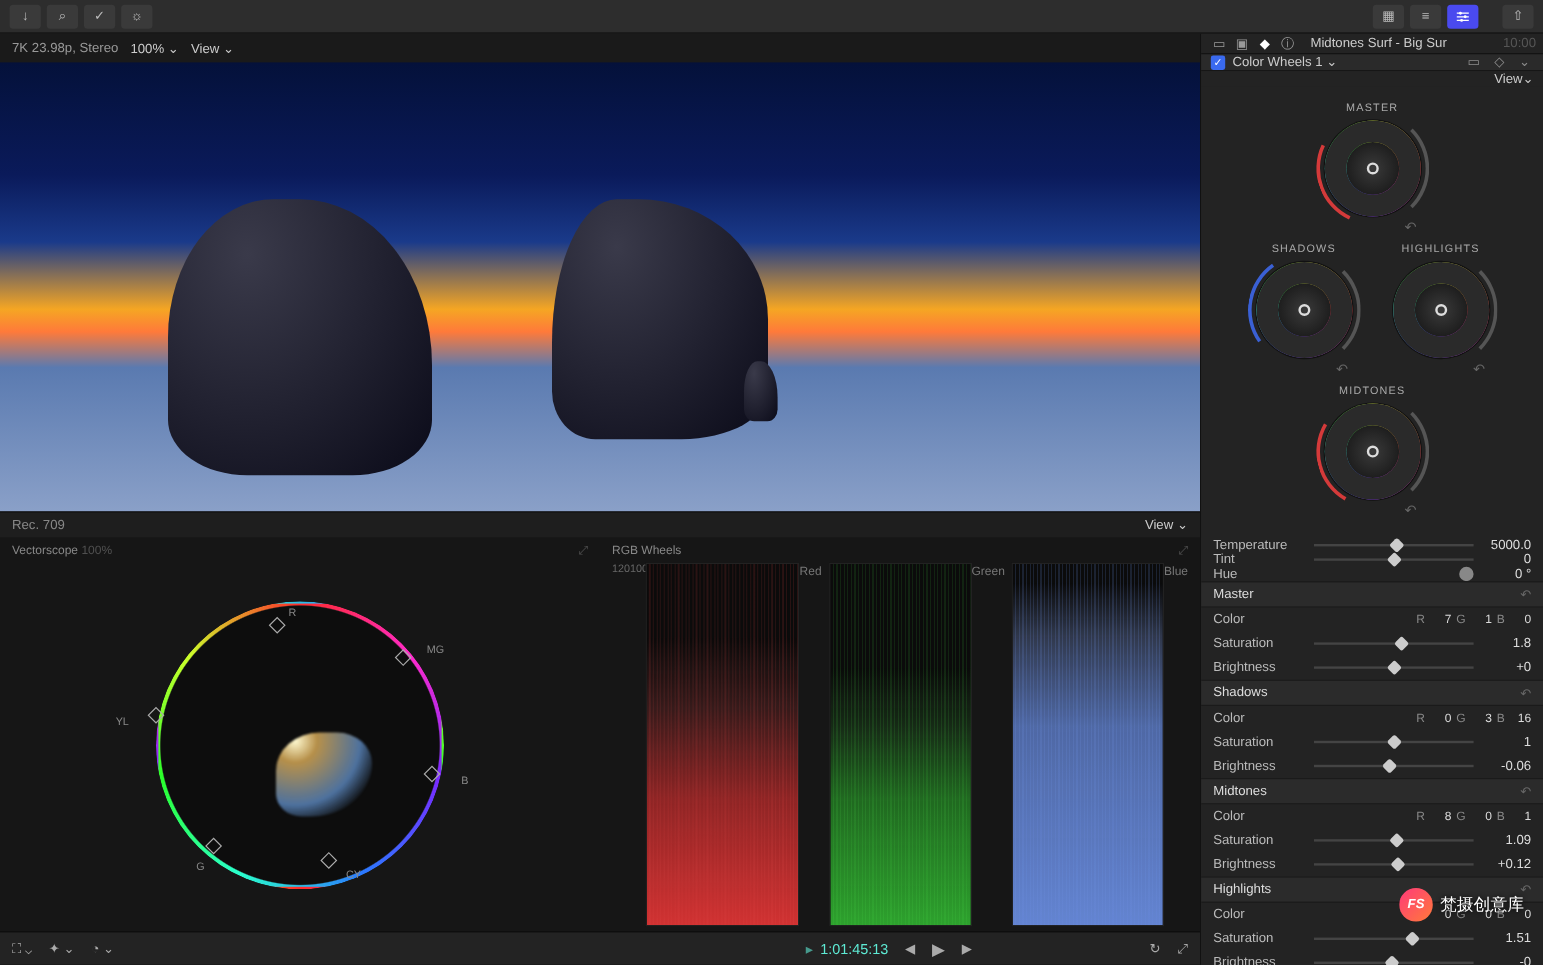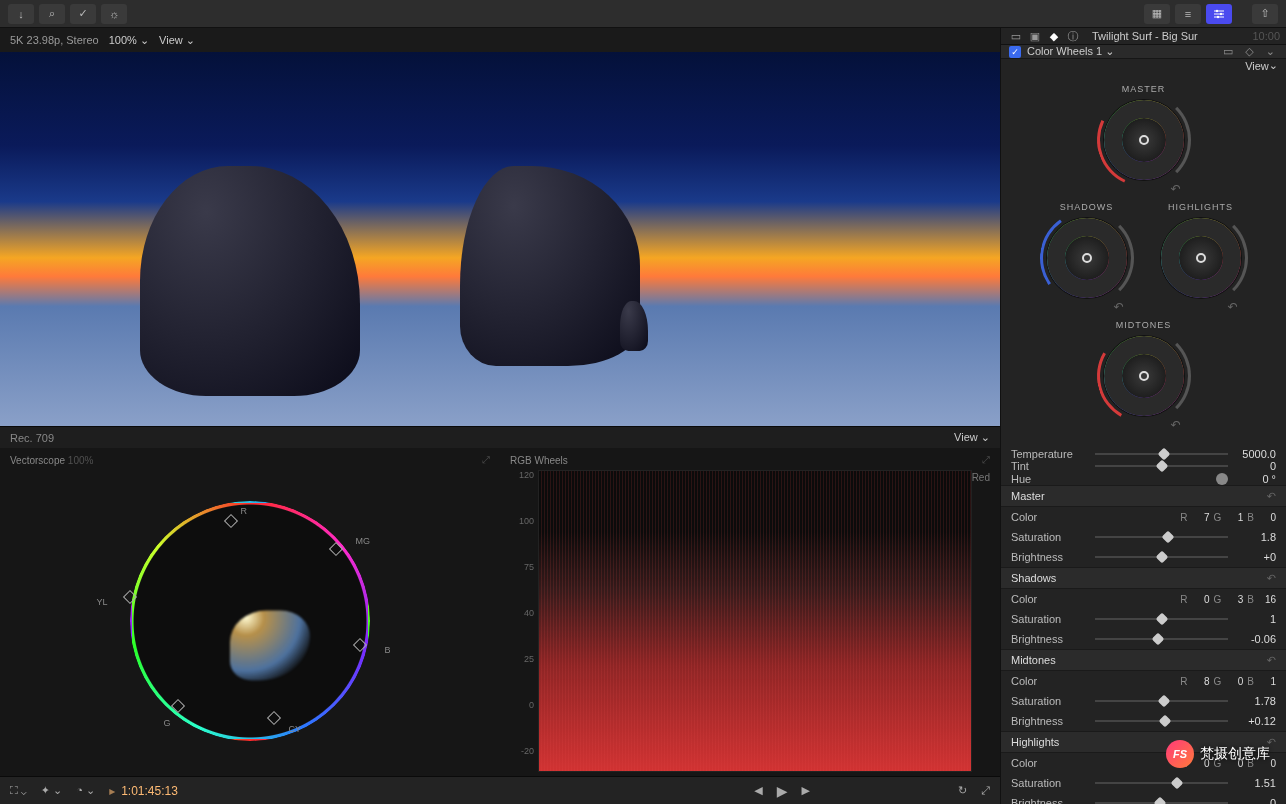--- a/index.html
+++ b/index.html
@@ -22,30 +22,30 @@
 .scope { flex:1; padding: 6px 10px 4px 10px; display:flex; flex-direction:column; position:relative; }
 .scope-title { color:#888; font-size:10px; margin-bottom:4px; display:flex; align-items:center;}
 .scope-title .exp { margin-left:auto; opacity:0.5; cursor:pointer;}
 .scope-body { flex:1; position:relative; }
 .vectorscope-ring { position:absolute; top:50%; left:50%; width:240px; height:240px; transform:translate(-50%,-50%); border-radius:50%; border: 2px solid transparent; background: conic-gradient(#ff2a2a, #ff2acc, #7a2aff, #2a7aff, #2affcc, #2aff2a, #ccff2a, #ff2a2a); -webkit-mask: radial-gradient(circle, transparent 116px, black 117px); mask: radial-gradient(circle, transparent 116px, black 117px);}
 .vec-inner { position:absolute; top:50%; left:50%; width:232px; height:232px; transform:translate(-50%,-50%); border-radius:50%; background:#0d0d0d; }
 .vec-trace { position:absolute; top:50%; left:50%; width:80px; height:70px; transform:translate(-25%,-15%); background: radial-gradient(ellipse at 20% 10%, #fffad0 0%, rgba(255,200,100,0.7) 20%, rgba(120,180,255,0.6) 60%, transparent 80%); filter: blur(1px); border-radius:50% 40% 70% 30%; }
 .vec-label { position:absolute; font-size:9px; color:#888; }
 .vec-target { position:absolute; width:10px; height:10px; border:1px solid #aaa; transform:translate(-50%,-50%) rotate(45deg);}
 .parade-body { display:flex; gap:6px; height:100%; padding-left:28px; position:relative;}
-.parade-axis { position:absolute; left:0; top:0; bottom:16px; width:24px; display:flex; flex-direction:column; justify-content:space-between; text-align:right; color:#666; font-size:9px;}
+.parade-axis { position:absolute; left:0; top:0; bottom:16px; width:24px; display:flex; flex-direction:row; justify-content:space-between; text-align:right; color:#666; font-size:9px;}
 .parade-ch { flex:1; display:flex; flex-direction:row; }
 .parade-wave { flex:1; background:#0b0b0b; position:relative; overflow:hidden; border:1px solid #222;}
 .parade-wave::before { content:''; position:absolute; inset:0; opacity:0.9; }
 .wave-r::before { background: repeating-linear-gradient(90deg, transparent 0 2px, rgba(255,80,80,0.15) 2px 3px), linear-gradient(to top, rgba(255,60,60,0.9) 0%, rgba(255,60,60,0.6) 35%, rgba(255,100,100,0.2) 60%, transparent 80%); }
 .wave-g::before { background: repeating-linear-gradient(90deg, transparent 0 2px, rgba(80,255,80,0.12) 2px 3px), linear-gradient(to top, rgba(60,220,60,0.8) 0%, rgba(60,220,60,0.5) 35%, rgba(100,255,100,0.15) 55%, transparent 72%); }
 .wave-b::before { background: repeating-linear-gradient(90deg, transparent 0 2px, rgba(120,160,255,0.18) 2px 3px), linear-gradient(to top, rgba(120,160,255,0.9) 0%, rgba(120,160,255,0.7) 55%, rgba(150,180,255,0.3) 80%, transparent 95%); }
 .parade-label { text-align:center; color:#777; font-size:10px; padding-top:2px;}
 .bottom-bar { height: 28px; background: #232323; display:flex; align-items:center; padding:0 10px; gap:14px; color:#aaa; border-top:1px solid #0a0a0a;}
-.bottom-bar .tc { flex:1; text-align:left; font-feature-settings:"tnum"; color:#fdba74; font-size:12px;}
+.bottom-bar .tc { flex:1; text-align:right; font-feature-settings:"tnum"; color:#5eead4; font-size:12px;}
 .insp-head { height:24px; display:flex; align-items:center; padding:0 6px; gap:6px; background:#232323; border-bottom:1px solid #111;}
 .insp-head .tabs { display:flex; gap:1px; }
 .insp-head .tab { width:18px; height:16px; display:flex; align-items:center; justify-content:center; color:#999; cursor:pointer;}
 .insp-head .clip { flex:1; color:#ccc; white-space:nowrap; overflow:hidden; text-overflow:ellipsis; padding-left:4px;}
 .insp-head .dur { color:#555; }
 .corr-row { height:24px; display:flex; align-items:center; padding:0 8px; gap:6px; background:#2a2a2a; border-bottom:1px solid #161616;}
 .chk { width:12px; height:12px; background:#3a6aef; border-radius:2px; display:inline-flex; align-items:center; justify-content:center; color:#fff; font-size:9px;}
 .corr-row .name { flex:1; cursor:pointer;}
 .corr-row .ic { opacity:0.6; cursor:pointer; padding:0 3px;}
 .view-row { height:22px; display:flex; align-items:center; justify-content:flex-end; padding:0 8px; color:#ccc; cursor:pointer; background:#232323;}
@@ -95,21 +95,21 @@
       </svg>
   </div>
   <div style="width:10px"></div>
   <div class="tool-btn">⇧</div>
 </div>
 
 <div class="main-area">
   <div class="left-col">
 
     <div class="viewer-header">
-      <span>5K 23.98p, Stereo</span>
+      <span>7K 23.98p, Stereo</span>
       <span class="zoom"><span>100%</span> <span>⌄</span></span>
       <span class="view"><span>View</span> <span>⌄</span></span>
     </div>
 
     <div class="viewer">
       <div class="rock" style="left:14%; bottom:8%; width:220px; height:230px;"></div>
       <div class="rock" style="left:46%; bottom:16%; width:180px; height:200px; border-radius:30% 60% 40% 20%/60% 50% 20% 20%;"></div>
       <div class="rock" style="left:62%; bottom:20%; width:28px; height:50px;"></div>
     </div>
 
@@ -151,20 +151,28 @@
               <span>75</span>
               <span>40</span>
               <span>25</span>
               <span>0</span>
               <span>-20</span>
           </div>
           <div class="parade-ch">
               <div class="parade-wave wave-r"></div>
               <div class="parade-label">Red</div>
             </div>
+          <div class="parade-ch">
+              <div class="parade-wave wave-g"></div>
+              <div class="parade-label">Green</div>
+            </div>
+          <div class="parade-ch">
+              <div class="parade-wave wave-b"></div>
+              <div class="parade-label">Blue</div>
+            </div>
         </div>
       </div>
     </div>
 
     <div class="bottom-bar">
       <span>⛶ ⌄</span>
       <span>✦ ⌄</span>
       <span>◔ ⌄</span>
       <span class="tc"><span style="opacity:0.6;margin-right:6px;">▸</span><span>1:01:45:13</span></span>
       <span>◀</span>
@@ -177,21 +185,21 @@
   </div>
 
   <div class="right-col">
     <div class="insp-head">
       <div class="tabs">
         <span class="tab">▭</span>
         <span class="tab">▣</span>
         <span class="tab" style="color:#fff;">◆</span>
         <span class="tab">ⓘ</span>
       </div>
-      <span class="clip">Twilight Surf - Big Sur</span>
+      <span class="clip">Midtones Surf - Big Sur</span>
       <span class="dur">10:00</span>
     </div>
     <div class="corr-row">
       <span class="chk">✓</span>
       <span class="name"><span>Color Wheels 1</span> <span>⌄</span></span>
       <span class="ic">▭</span>
       <span class="ic">◇</span>
       <span class="ic">⌄</span>
     </div>
     <div class="view-row">
@@ -326,21 +334,21 @@
             <b>0</b>
         <span>B</span>
             <b>1</b>
       </div>
     </div>
     <div class="param-row">
       <span class="lbl">Saturation</span>
       <div class="slider">
             <div class="thumb" style="left:52%"></div>
           </div>
-      <span class="val">1.78</span>
+      <span class="val">1.09</span>
     </div>
     <div class="param-row">
       <span class="lbl">Brightness</span>
       <div class="slider">
             <div class="thumb" style="left:53%"></div>
           </div>
       <span class="val">+0.12</span>
     </div>
         <div class="section-head">Highlights<span class="rs">↶</span></div>
     <div class="param-row">

